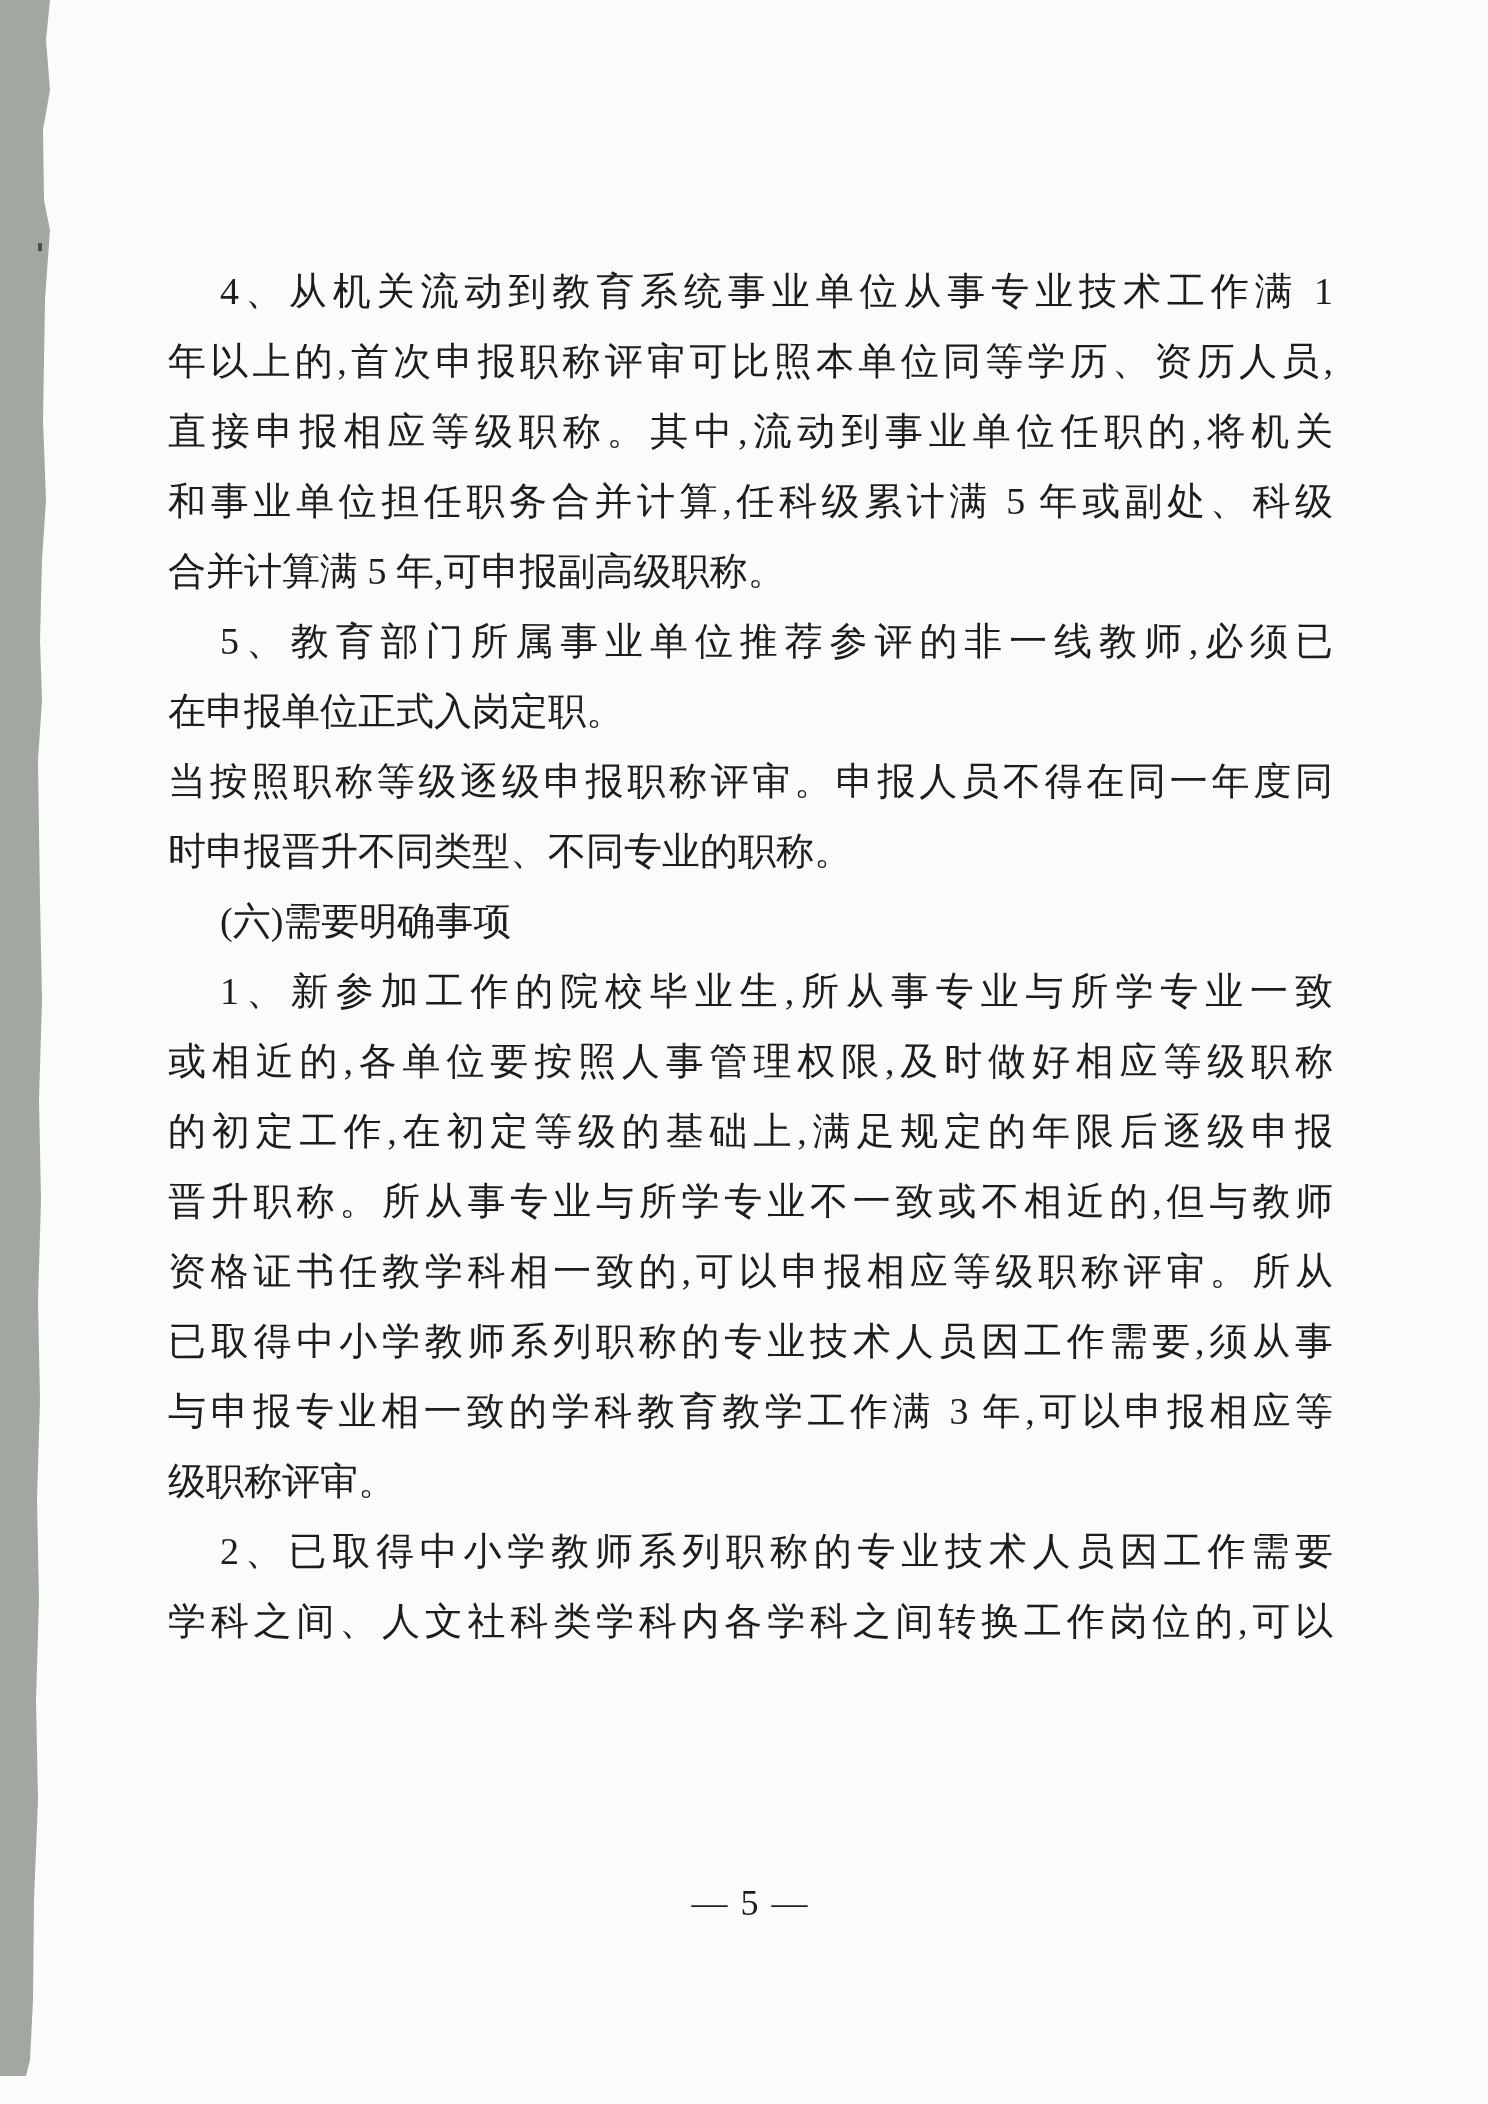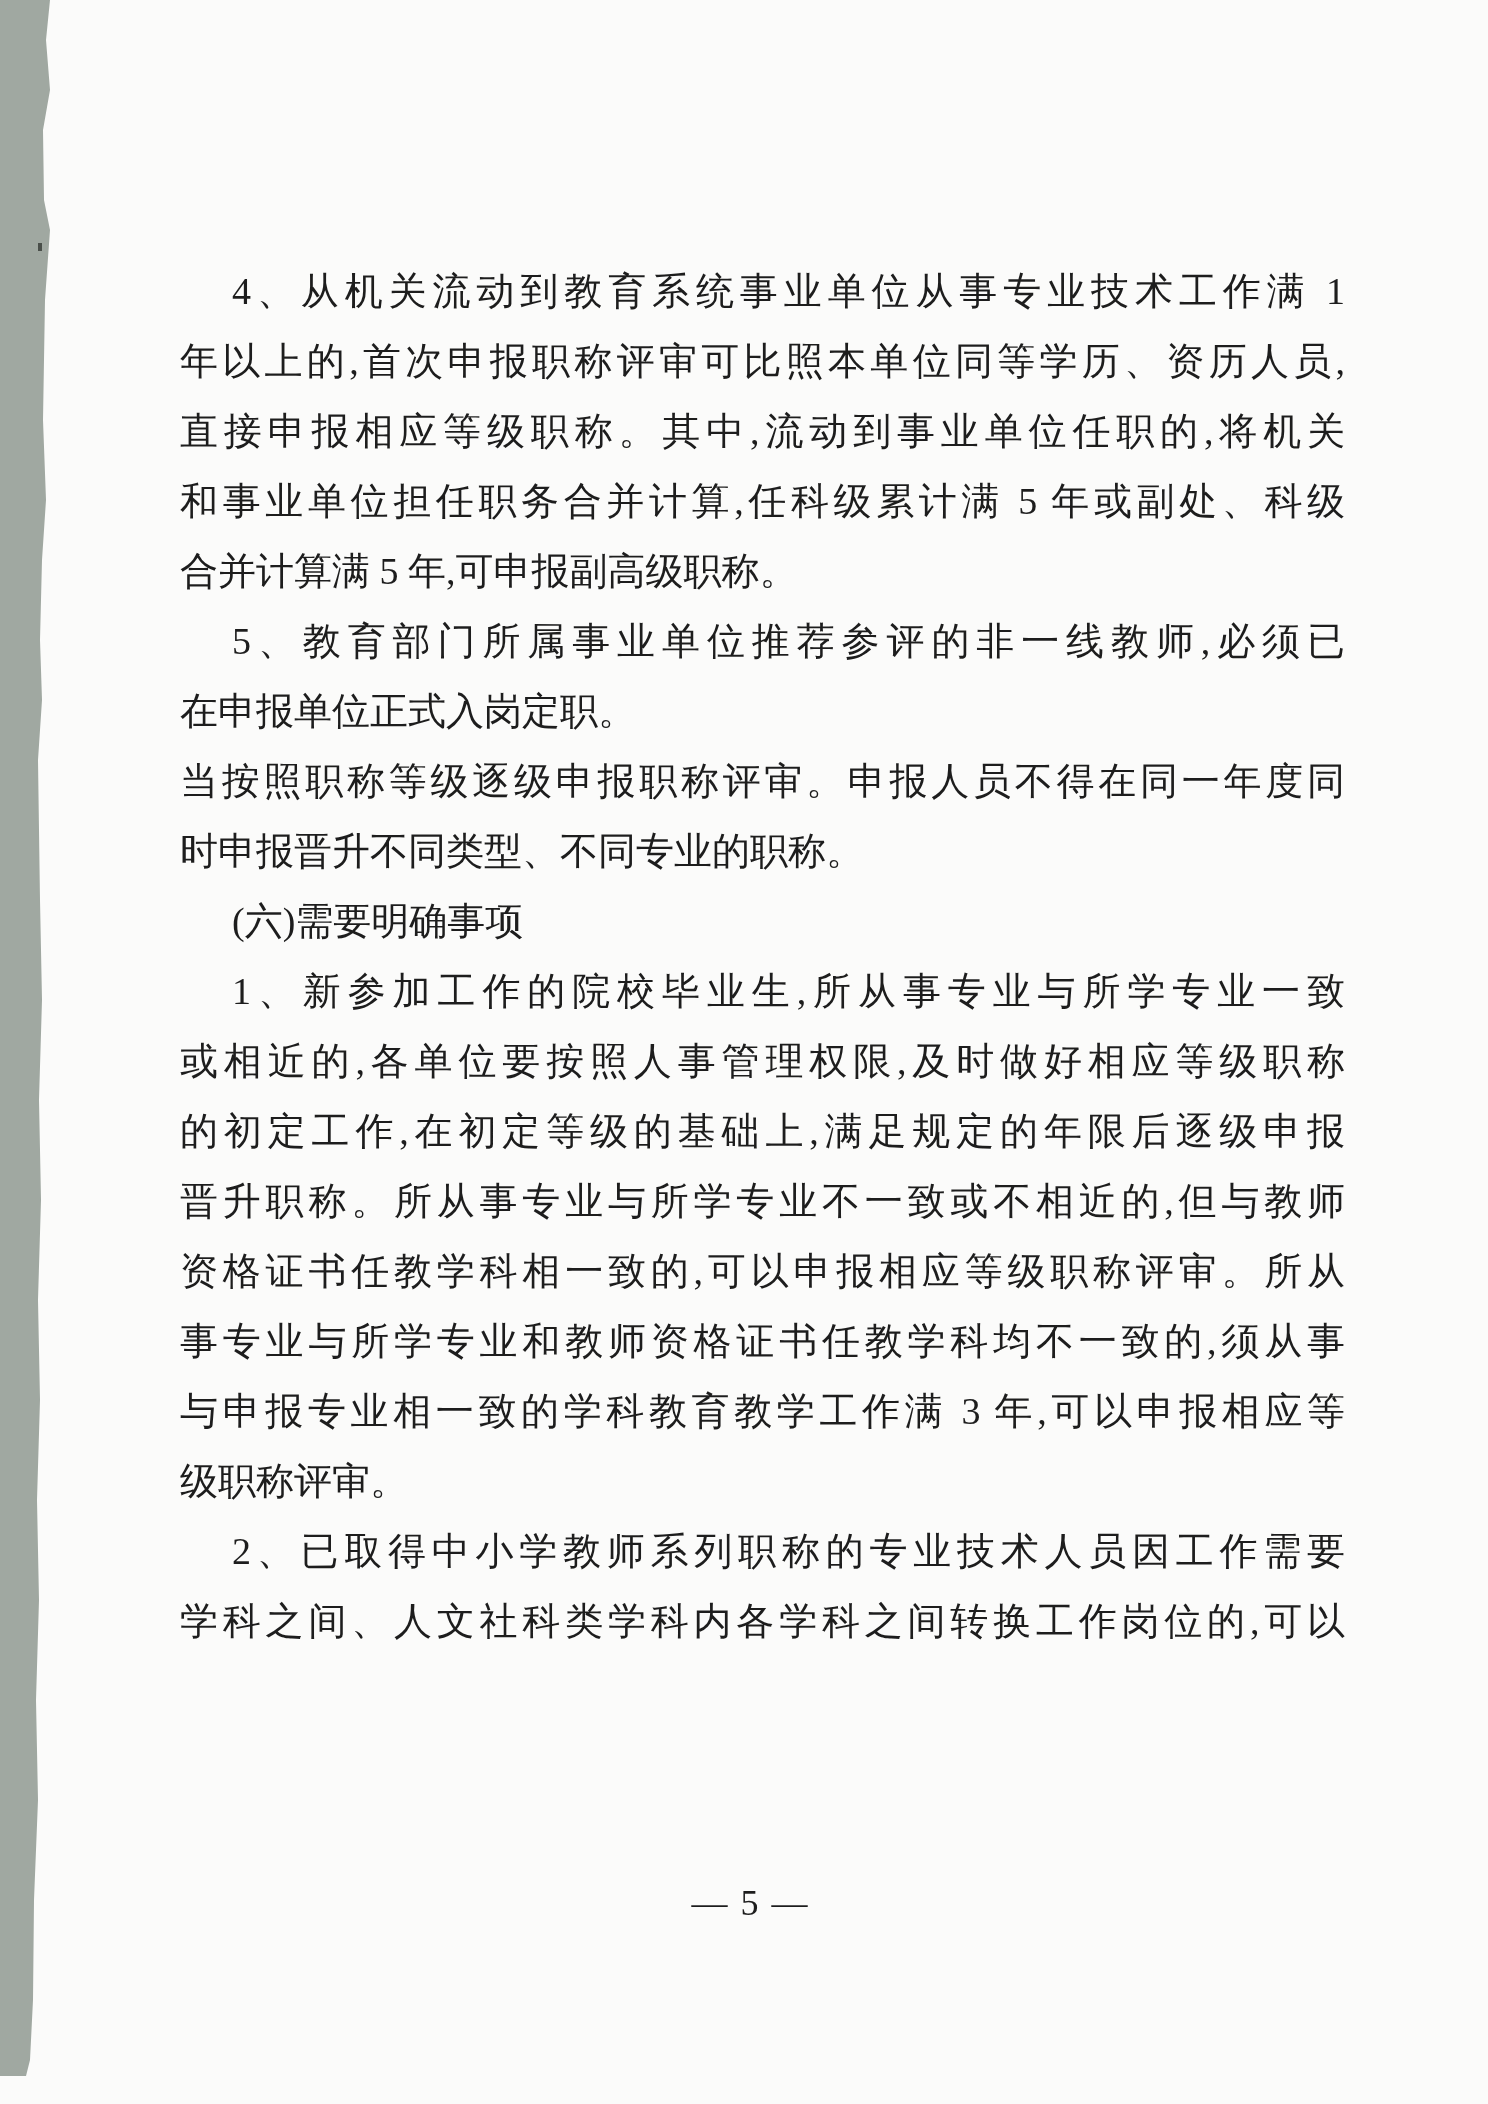--- a/index.html
+++ b/index.html
@@ -12,21 +12,20 @@
     width:1488px;height:2104px;position:relative;overflow:hidden;
     background:var(--page);
     font-family:"Liberation Serif","DejaVu Serif",serif;
   }
   .scan-edge{position:absolute;left:0;top:0;width:70px;height:2104px;}
   .scan-edge polygon{fill:var(--band);}
   .scan-edge rect.speck{fill:#4a4f4a;}
   .doc-body{
     position:absolute;left:168px;top:256px;width:1165px;
     color:var(--ink);
-    margin-left:12px;
   }
   .line{
     height:70px;line-height:70px;font-size:38px;
     overflow:hidden;white-space:normal;
     color:var(--ink);
   }
   .line.justify{text-align:justify;text-align-last:justify;}
   .line.left{text-align:center;text-align-last:left;}
   .line.indent{text-indent:52px;}
   .page-footer{
@@ -52,20 +51,20 @@
   <div class="line indent justify">5、教育部门所属事业单位推荐参评的非一线教师,必须已</div>
   <div class="line left">在申报单位正式入岗定职。</div>
   <div class="line justify">当按照职称等级逐级申报职称评审。申报人员不得在同一年度同</div>
   <div class="line left">时申报晋升不同类型、不同专业的职称。</div>
   <div class="line indent left">(六)需要明确事项</div>
   <div class="line indent justify">1、新参加工作的院校毕业生,所从事专业与所学专业一致</div>
   <div class="line justify">或相近的,各单位要按照人事管理权限,及时做好相应等级职称</div>
   <div class="line justify">的初定工作,在初定等级的基础上,满足规定的年限后逐级申报</div>
   <div class="line justify">晋升职称。所从事专业与所学专业不一致或不相近的,但与教师</div>
   <div class="line justify">资格证书任教学科相一致的,可以申报相应等级职称评审。所从</div>
-  <div class="line justify">事专业与所学专业和教师资格证书任教学科均不一致的,须从事</div>
+  <div class="line justify">已取得中小学教师系列职称的专业技术人员因工作需要,须从事</div>
   <div class="line justify">与申报专业相一致的学科教育教学工作满 3 年,可以申报相应等</div>
   <div class="line left">级职称评审。</div>
   <div class="line indent justify">2、已取得中小学教师系列职称的专业技术人员因工作需要</div>
   <div class="line justify">学科之间、人文社科类学科内各学科之间转换工作岗位的,可以</div>
 </div>
 
 <div class="page-footer">— 5 —</div>
 
 </body></html>

